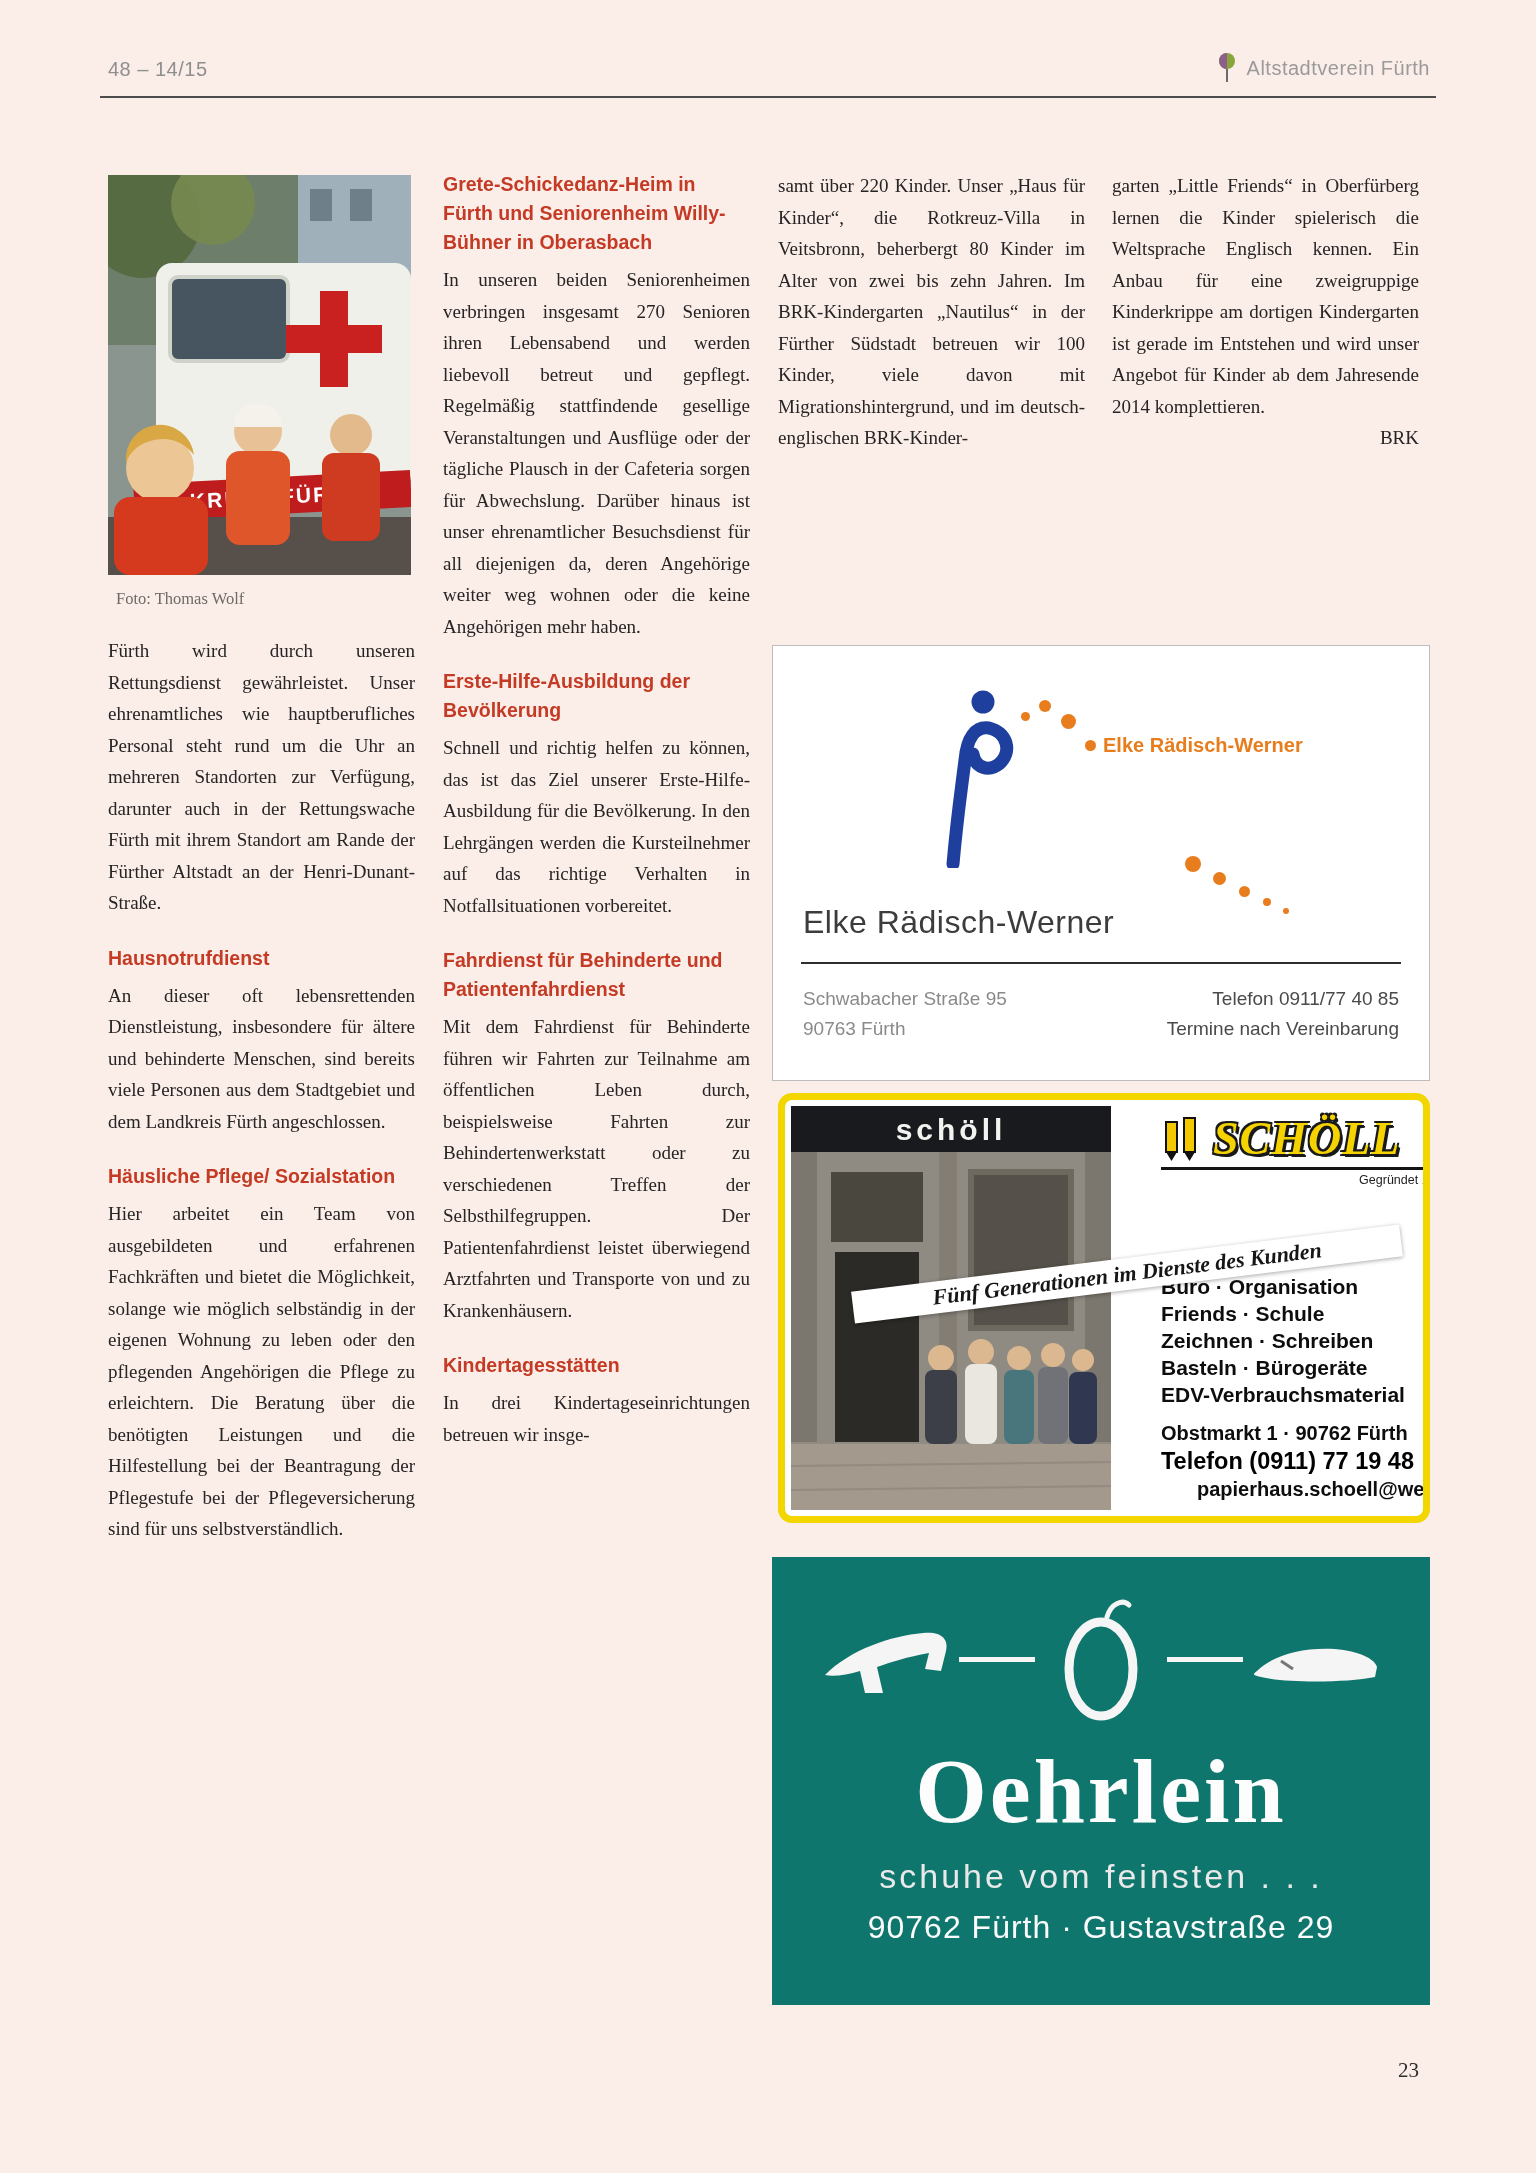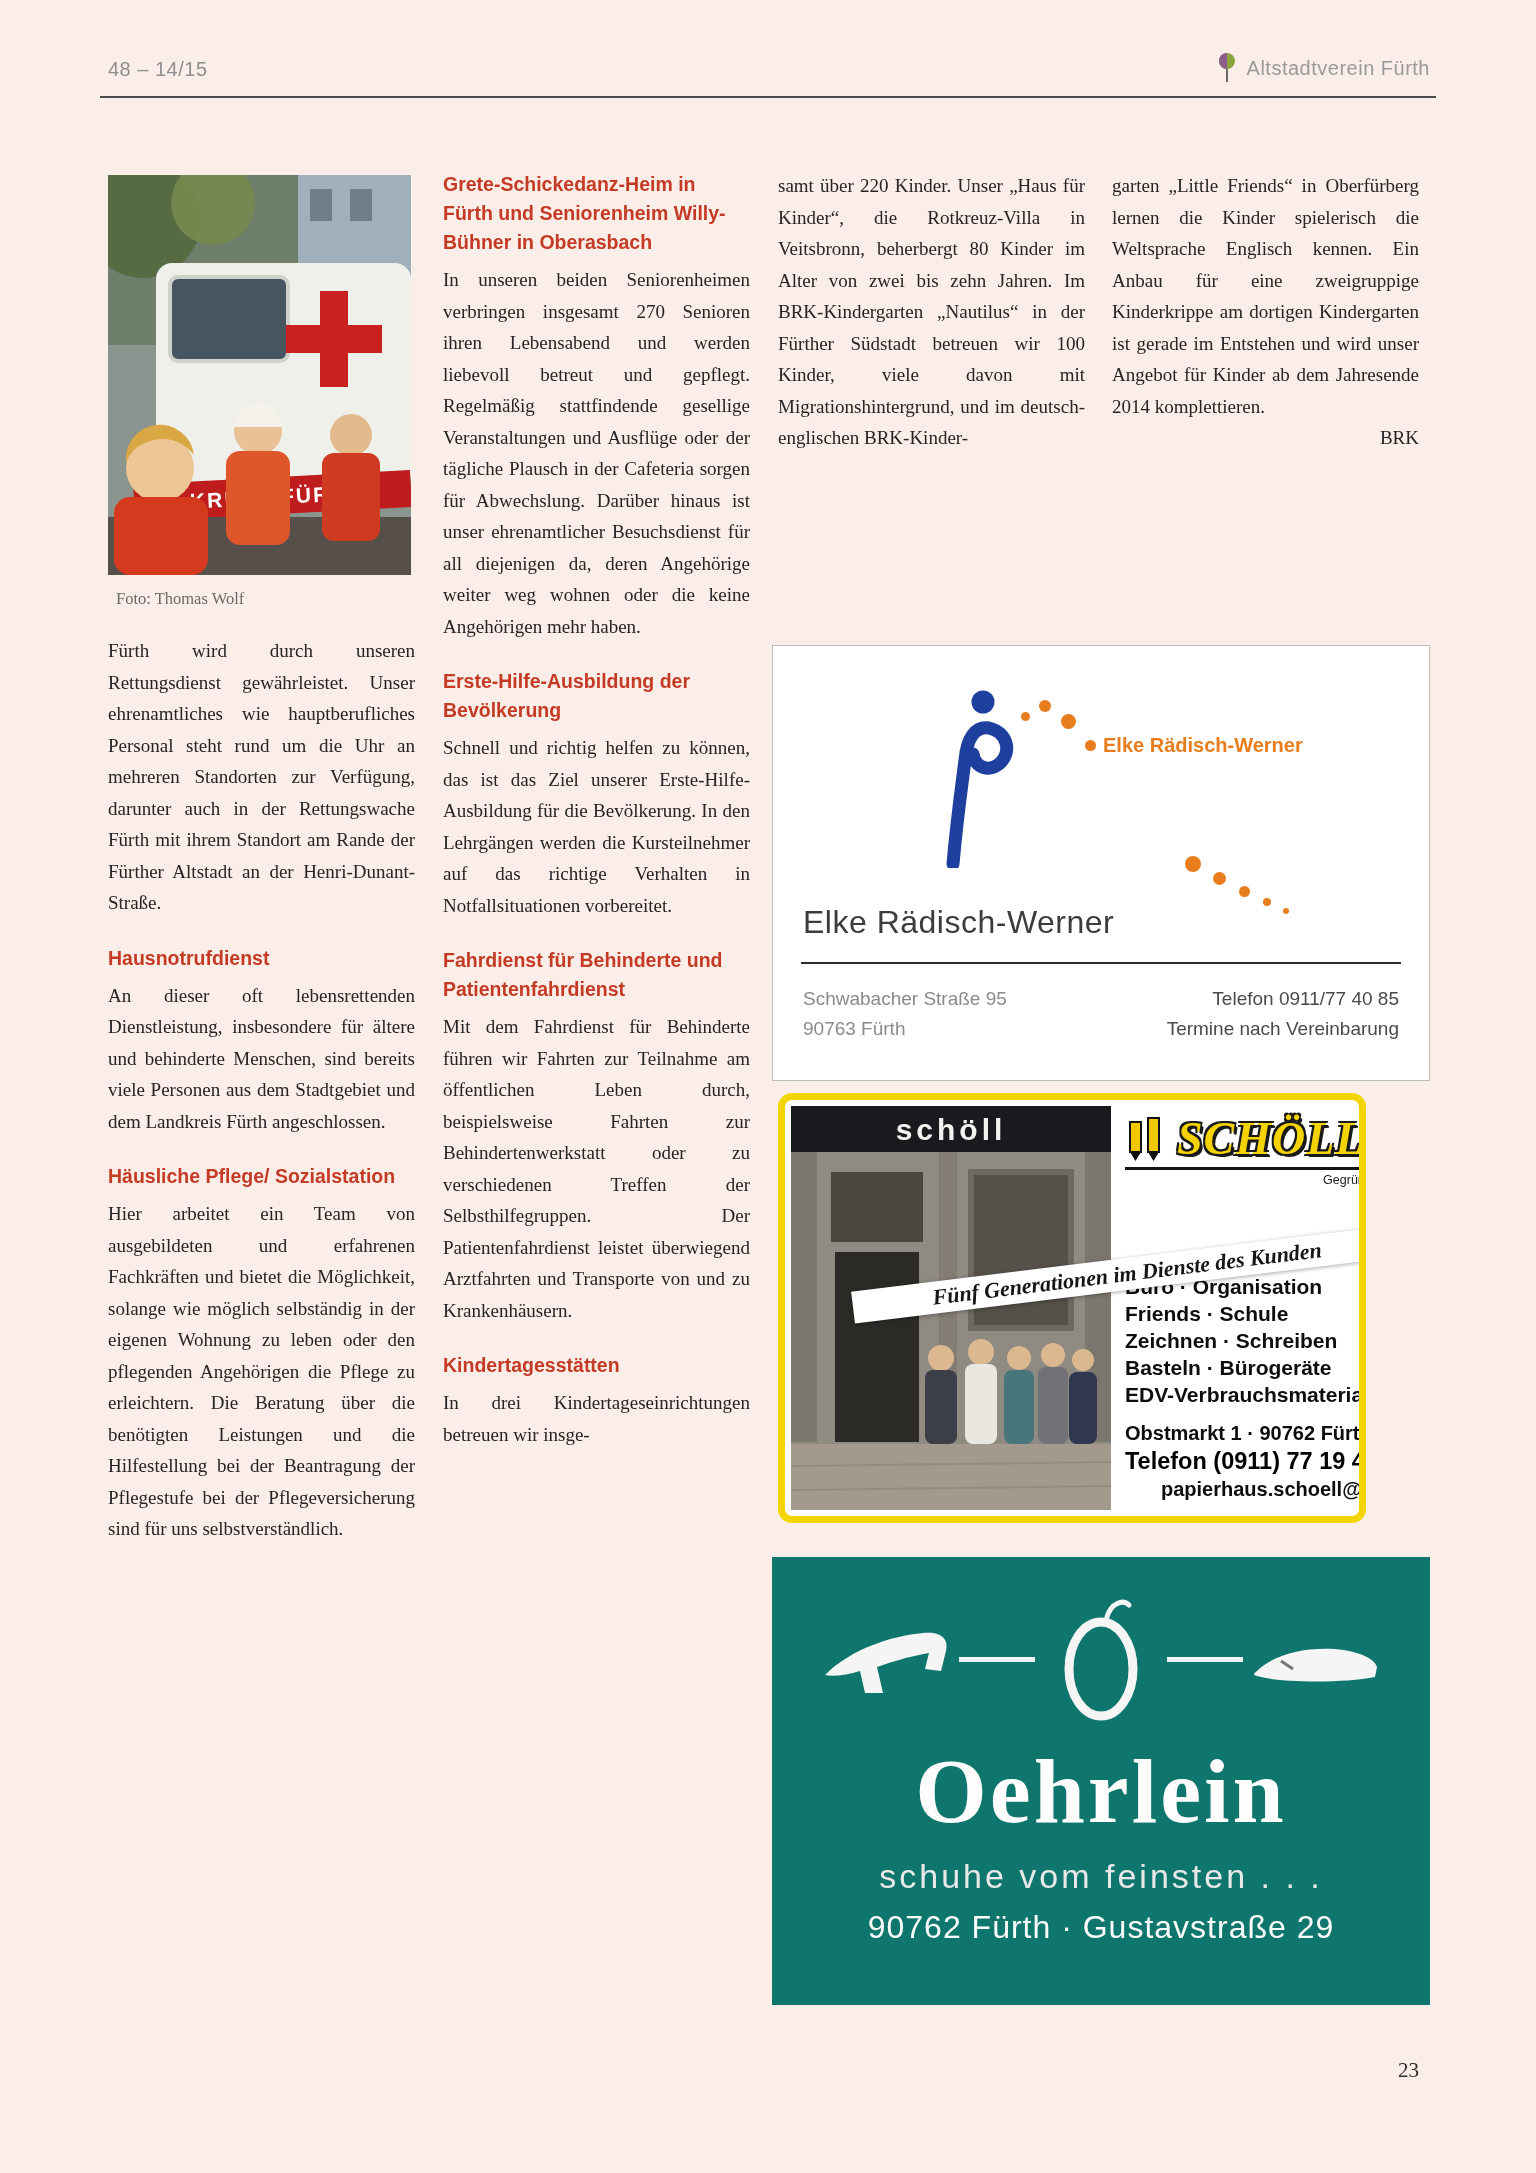--- a/index.html
+++ b/index.html
@@ -89,23 +89,23 @@
   }
   .physio-contact {
     position: absolute; right: 30px; top: 338px;
     font-family: "Liberation Sans", sans-serif;
     font-size: 19px; line-height: 30px; color: #4a4a4a; text-align: right;
   }
 
   
   .ad-schoell {
     position: absolute; left: 778px; top: 1093px;
-    width: 588px; height: 430px; background: #fff;
+    width: 652px; height: 430px; background: #fff;
     border: 7px solid #f3d600; border-radius: 14px;
-    display: flex; padding: 6px; overflow: hidden;
+    display: flex; padding: 6px; overflow: hidden; gap: 36px;
   }
   .schoell-photo { width: 320px; height: 404px; flex: 0 0 auto; overflow: hidden; }
   .schoell-right { flex: 1; position: relative; padding: 10px 8px 0 14px; }
   .schoell-logo-row {
     display: flex; align-items: flex-end; gap: 8px;
     border-bottom: 3px solid #141414; padding-bottom: 5px; margin-right: 8px;
   }
   .schoell-logo-text {
     font-family: "Liberation Serif", serif; font-style: italic; font-weight: 700;
     font-size: 46px; line-height: 46px; color: #f4d300; letter-spacing: 1px;

